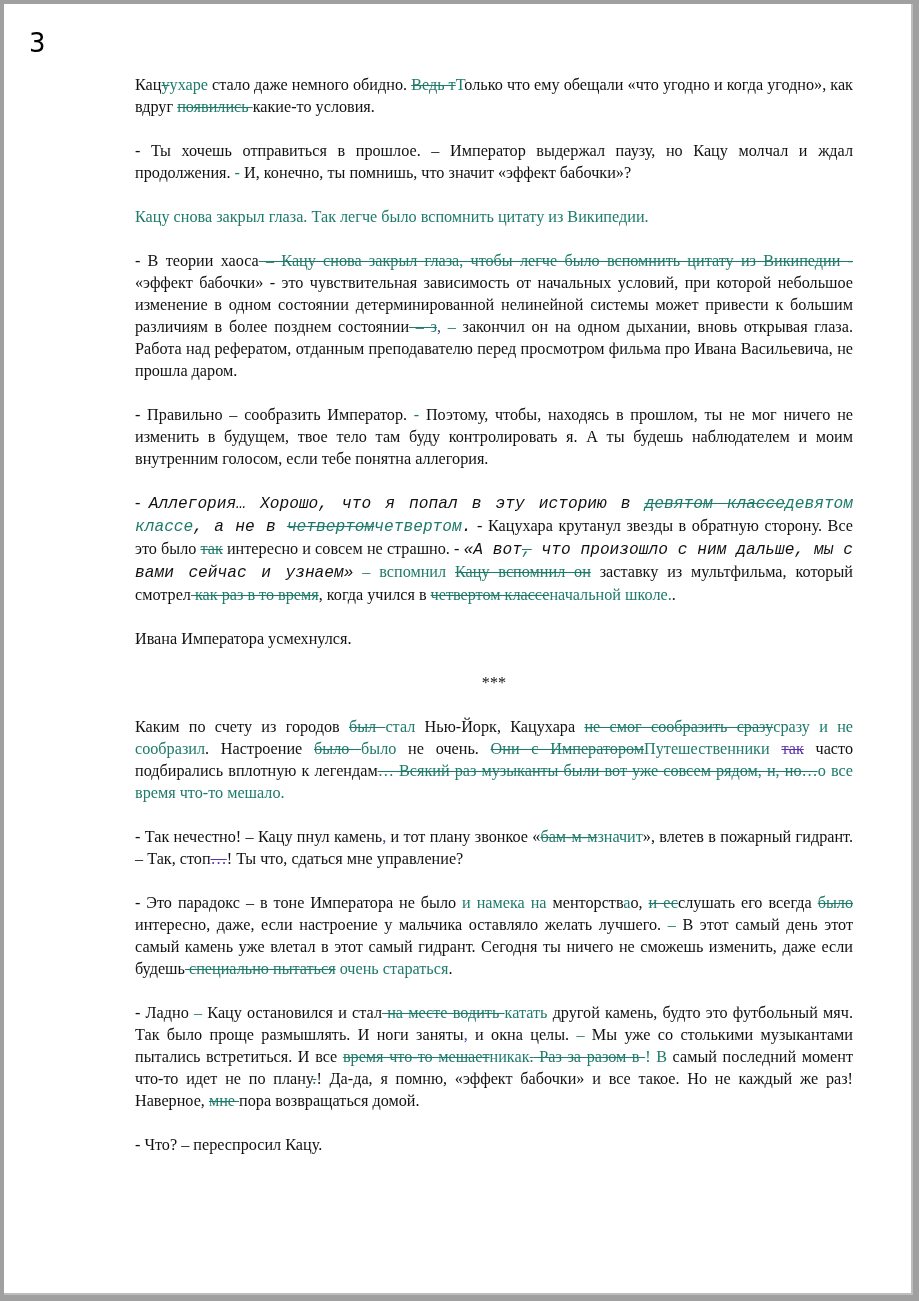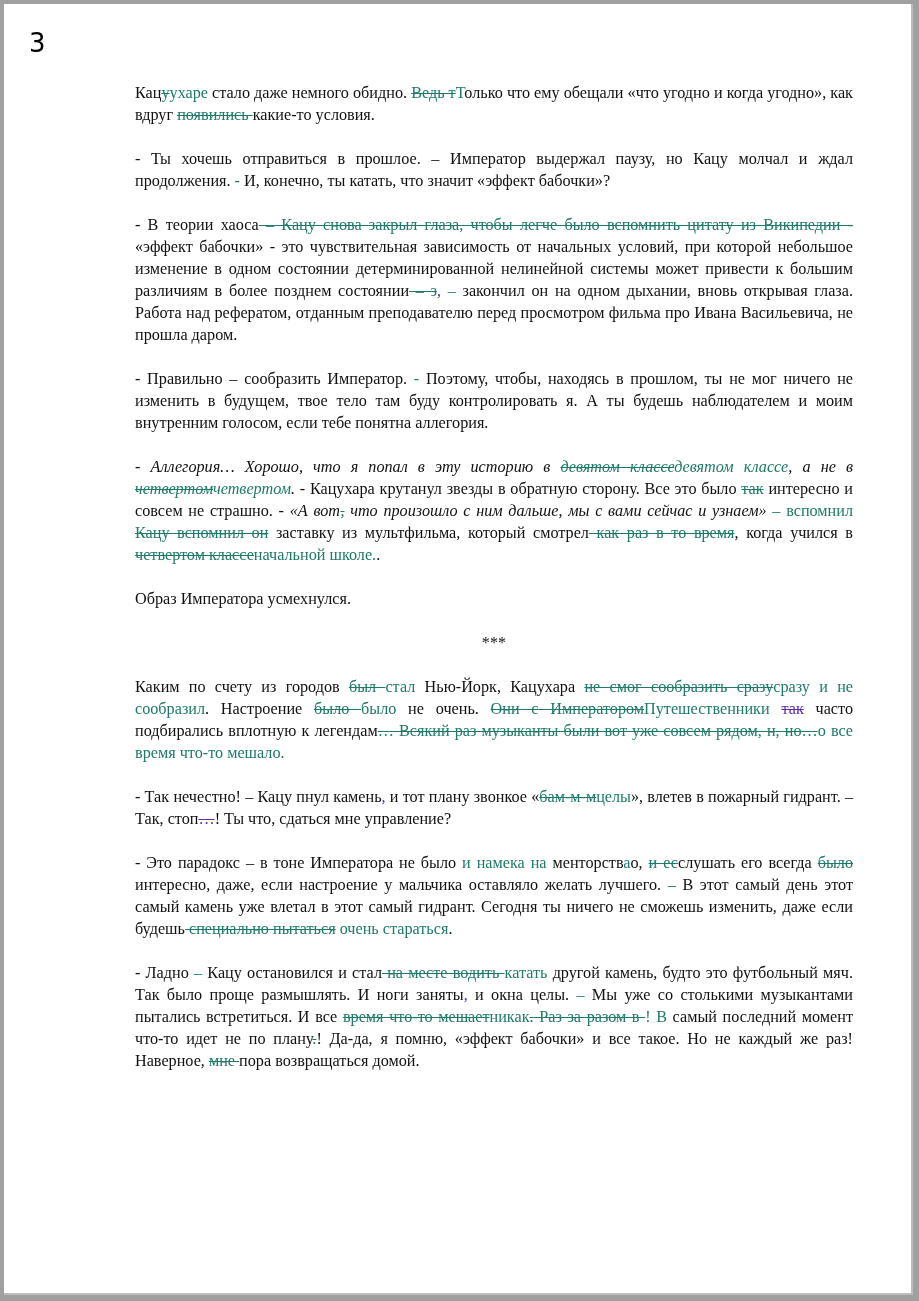--- a/index.html
+++ b/index.html
@@ -21,50 +21,52 @@
   .page-number {
     position: absolute;
     left: 25px; top: 26px;
     font-family: "DejaVu Sans", sans-serif;
     font-size: 26px;
     color: #000;
     line-height: 1;
   }
   .body-text {
     position: absolute;
-    left: 131px; top: 78px;
+    left: 131px; top: 70px;
     width: 718px;
     font-family: "Liberation Serif", serif;
     font-size: 16.2px;
     line-height: 22px;
     color: #111;
   }
   .para {
     margin: 0 0 22px 0;
     text-align: justify;
   }
   .para.left { text-align: left; }
   .para.center { text-align: center; }
   .seg.ins { color: #1e7a6a; }
   .seg.del { color: #1e7a6a; text-decoration: line-through; }
   .seg.del-purple { color: #5a2fa8; text-decoration: line-through; }
   .seg.ins-purple { color: #5a2fa8; }
-  .seg.it { font-style: italic; }
+  .seg.it { font-style: italic; font-family: Liberation Mono, monospace; }
 </style>
 </head>
 <body>
 
 <div class="page">
   <div class="page-number">3</div>
   <div class="body-text" id="body-text">
       <p class="para"><span class="seg">Кац</span><span class="seg del">у</span><span class="seg ins">ухаре</span><span class="seg"> стало даже немного обидно. </span><span class="seg del">Ведь т</span><span class="seg ins">Т</span><span class="seg">олько что ему обещали «что угодно и когда угодно», как вдруг </span><span class="seg del">появились </span><span class="seg">какие-то условия.</span></p>
-      <p class="para"><span class="seg">- Ты хочешь отправиться в прошлое. – Император выдержал паузу, но Кацу молчал и ждал продолжения. </span><span class="seg ins">- </span><span class="seg">И, конечно, ты катать, что значит «эффект бабочки»?</span></p>
+      <p class="para"><span class="seg">- Ты хочешь отправиться в прошлое. – Император выдержал паузу, но Кацу молчал и ждал продолжения. </span><span class="seg ins">- </span><span class="seg">И, конечно, ты помнишь, что значит «эффект бабочки»?</span></p>
+      <p class="para left"><span class="seg ins">Кацу снова закрыл глаза. Так легче было вспомнить цитату  из Википедии.</span></p>
       <p class="para"><span class="seg">- В теории хаоса</span><span class="seg del"> – Кацу снова закрыл глаза, чтобы легче было вспомнить цитату  из Википедии - </span><span class="seg"> «эффект бабочки» - это чувствительная зависимость от начальных условий, при которой небольшое изменение в одном состоянии детерминированной нелинейной системы может привести к большим различиям в более позднем состоянии</span><span class="seg del"> – з</span><span class="seg ins-purple">,</span><span class="seg ins"> – </span><span class="seg">закончил он на одном дыхании, вновь открывая глаза. Работа над рефератом, отданным преподавателю перед просмотром фильма про Ивана Васильевича, не прошла даром.</span></p>
       <p class="para"><span class="seg">- Правильно – сообразить Император. </span><span class="seg ins">- </span><span class="seg">Поэтому, чтобы, находясь в прошлом, ты не мог ничего не изменить в будущем, твое тело там буду  контролировать я. А ты будешь наблюдателем и моим внутренним голосом, если тебе понятна аллегория.</span></p>
       <p class="para"><span class="seg">- </span><span class="seg it">Аллегория… Хорошо, что я попал в эту историю в </span><span class="seg del it">девятом классе</span><span class="seg ins it">девятом классе</span><span class="seg it">, а не в </span><span class="seg del it">четвертом</span><span class="seg ins it">четвертом</span><span class="seg it">.</span><span class="seg"> - Кацухара крутанул звезды в обратную сторону. Все это было </span><span class="seg del">так</span><span class="seg"> интересно и совсем не страшно. - </span><span class="seg it">«А вот</span><span class="seg del it">,</span><span class="seg it"> что произошло с ним дальше, мы с вами сейчас и узнаем»</span><span class="seg ins"> – вспомнил </span><span class="seg del">Кацу вспомнил он</span><span class="seg"> заставку из мультфильма, который смотрел</span><span class="seg del"> как раз в то время</span><span class="seg">, когда учился в </span><span class="seg del">четвертом классе</span><span class="seg ins">начальной школе.</span><span class="seg">.</span></p>
-      <p class="para left"><span class="seg">Образ Императора усмехнулся.</span></p>
+      <p class="para left"><span class="seg">Ивана Императора усмехнулся.</span></p>
       <p class="para center"><span class="seg">***</span></p>
       <p class="para"><span class="seg">Каким по счету из городов </span><span class="seg del">был </span><span class="seg ins">стал</span><span class="seg"> Нью-Йорк, Кацухара </span><span class="seg del">не смог сообразить сразу</span><span class="seg ins">сразу и не сообразил</span><span class="seg">. Настроение </span><span class="seg del">было </span><span class="seg ins">было</span><span class="seg"> не очень. </span><span class="seg del">Они с Императором</span><span class="seg ins">Путешественники</span><span class="seg"> </span><span class="seg del-purple">так</span><span class="seg"> часто подбирались вплотную к легендам</span><span class="seg del">… Всякий раз музыканты были вот уже совсем рядом, н</span><span class="seg del">, но…</span><span class="seg ins">о все время что-то мешало.</span></p>
-      <p class="para"><span class="seg">- Так нечестно! – Кацу пнул камень</span><span class="seg ins-purple">,</span><span class="seg"> и тот плану звонкое «</span><span class="seg del">бам-м-м</span><span class="seg ins">целы</span><span class="seg">», влетев в пожарный гидрант. – Так, стоп</span><span class="seg del-purple">…</span><span class="seg">! Ты что, сдаться мне управление?</span></p>
+      <p class="para"><span class="seg">- Так нечестно! – Кацу пнул камень</span><span class="seg ins-purple">,</span><span class="seg"> и тот плану звонкое «</span><span class="seg del">бам-м-м</span><span class="seg ins">значит</span><span class="seg">», влетев в пожарный гидрант. – Так, стоп</span><span class="seg del-purple">…</span><span class="seg">! Ты что, сдаться мне управление?</span></p>
       <p class="para"><span class="seg">- Это парадокс – в тоне Императора не было </span><span class="seg ins">и намека на</span><span class="seg"> менторств</span><span class="seg ins">а</span><span class="seg">о, </span><span class="seg del">и ес</span><span class="seg">слушать его всегда </span><span class="seg del">было </span><span class="seg">интересно, даже, если настроение у мальчика оставляло желать лучшего. </span><span class="seg ins">–</span><span class="seg"> В этот самый день этот самый камень уже влетал в этот самый гидрант. Сегодня ты ничего не сможешь изменить, даже если будешь</span><span class="seg del"> специально пытаться</span><span class="seg ins"> очень стараться</span><span class="seg">.</span></p>
       <p class="para"><span class="seg">- Ладно </span><span class="seg ins">–</span><span class="seg"> Кацу остановился и стал</span><span class="seg del"> на месте водить </span><span class="seg ins"> катать</span><span class="seg"> другой камень, будто это футбольный мяч. Так было проще размышлять. И ноги заняты</span><span class="seg ins-purple">,</span><span class="seg"> и окна целы. </span><span class="seg ins">–</span><span class="seg"> Мы уже со столькими музыкантами пытались встретиться. И все </span><span class="seg del">время что-то мешает</span><span class="seg ins">никак</span><span class="seg del">.</span><span class="seg del"> Раз за разом в </span><span class="seg ins">! В</span><span class="seg"> самый последний момент что-то идет не по плану</span><span class="seg del">.</span><span class="seg">! Да-да, я помню, «эффект бабочки» и все такое. Но не каждый же раз! Наверное, </span><span class="seg del">мне </span><span class="seg">пора возвращаться домой.</span></p>
+      <p class="para left"><span class="seg">- Что? – переспросил Кацу.</span></p>
     </div>
 </div>
 
 </body></html>

